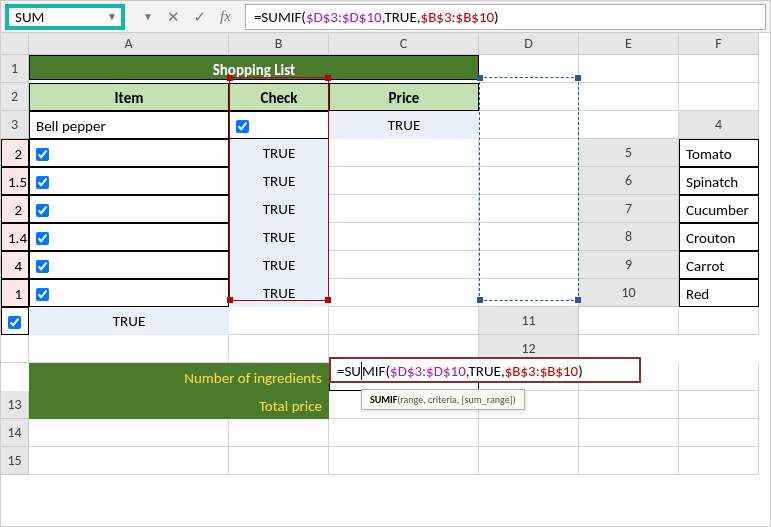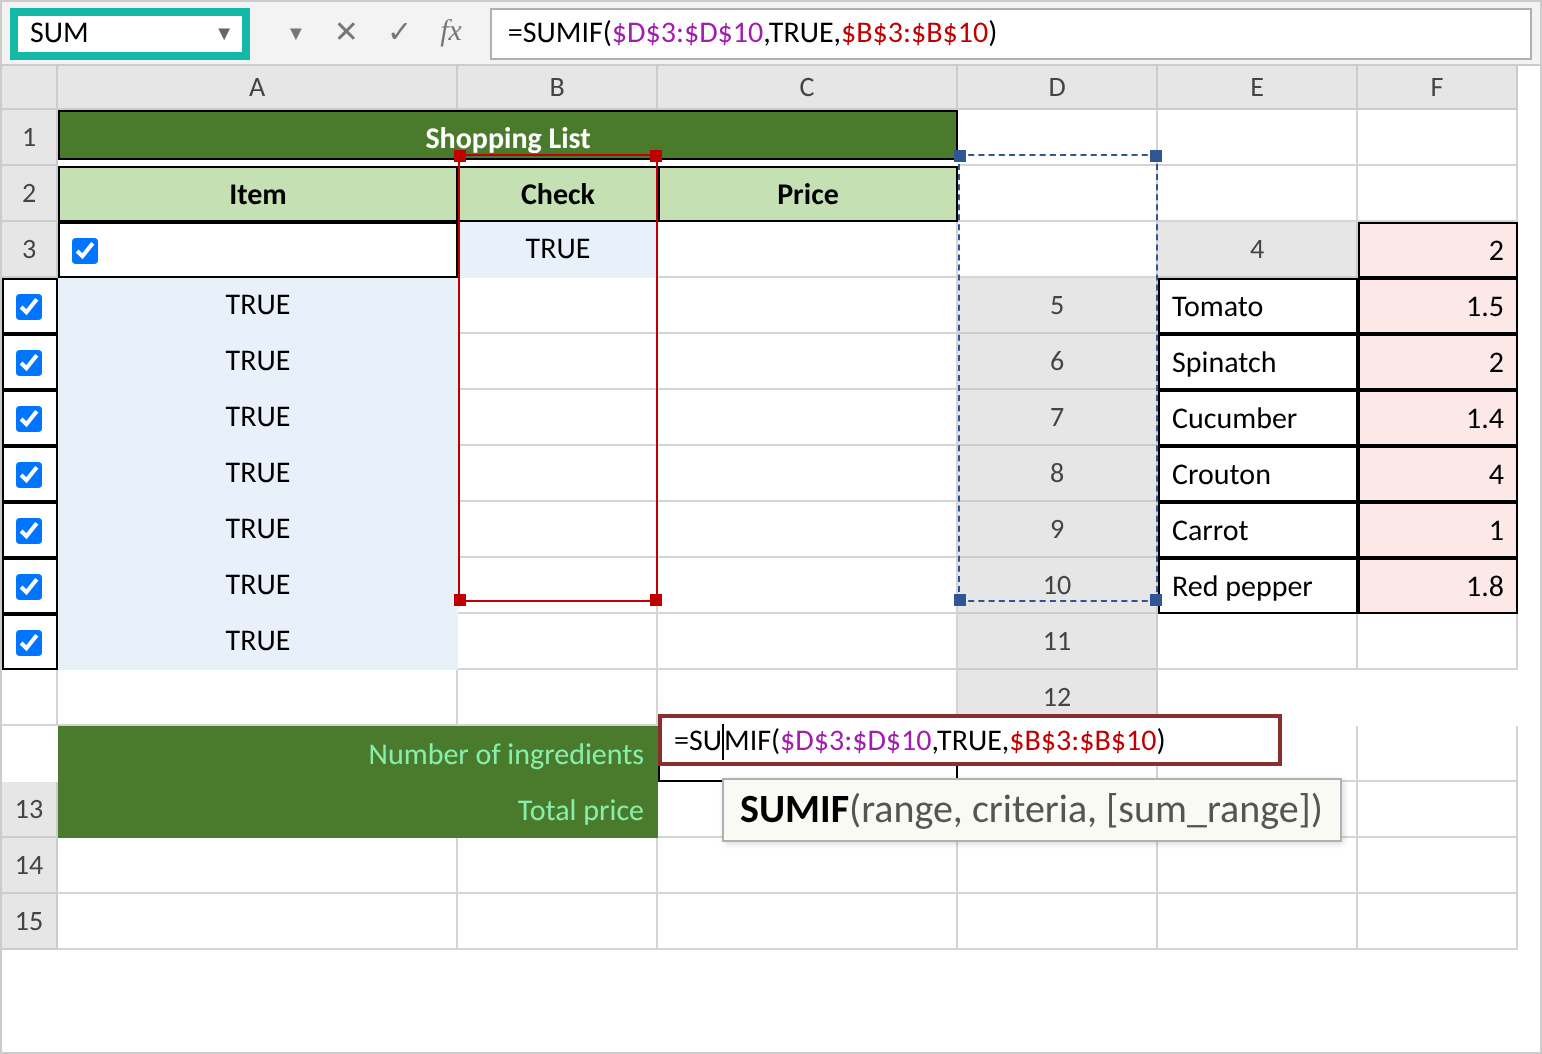--- a/index.html
+++ b/index.html
@@ -23,39 +23,39 @@
 .cell { border-right: 1px solid #d4d4d4; border-bottom: 1px solid #d4d4d4; height: 28px; line-height: 28px; padding: 0 4px; background: #fff; position: relative; }
 .cell.right { text-align: right; }
 
 
 .title-row { grid-column: 2 / 5; background: #4a7a2b; color: #fff; text-align: center; font-weight: bold; border: 1px solid #000; height: 25px; line-height: 28px; }
 .th { background: #c5e0b3; text-align: center; font-weight: bold; border: 1px solid #000; height: 28px; line-height: 28px; }
 .td-item { border: 1px solid #000; padding: 0 6px; height: 28px; line-height: 28px; }
 .td-price { border: 1px solid #000; text-align: right; padding: 0 6px; height: 28px; line-height: 28px; background: #fce8e6; }
 .td-check { border: 1px solid #000; text-align: left; padding: 0 6px; height: 28px; line-height: 28px; }
 .td-true { text-align: center; height: 28px; line-height: 28px; background: #e8f0fa; position: relative; }
-.label-row { background: #4a7a2b; color: #86efac; text-align: right; padding: 0 6px; height: 28px; line-height: 28px; border: 1px solid #4a7a2b; }
+.label-row { background: #4a7a2b; color: #fde047; text-align: right; padding: 0 6px; height: 28px; line-height: 28px; border: 1px solid #4a7a2b; }
 
 
 .price-range { position: absolute; border: 1px solid #c00000; pointer-events: none; }
 .price-range .handle { width: 6px; height: 6px; background: #c00000; position: absolute; }
 .true-range { position: absolute; border: 1px dashed #2f5597; pointer-events: none; }
 .true-range .handle { width: 6px; height: 6px; background: #2f5597; position: absolute; }
 
 
 .formula-cell-wrap { position: absolute; border: 2px solid #8b2e2e; background: #fff; z-index: 5; }
 .formula-cell { padding: 3px 6px; font-size: 15px; white-space: nowrap; }
 .c-blue { color: #a21caf; }
 .c-red { color: #c00000; }
 .c-black { color: #000; }
 .cursor { border-left: 1px solid #000; animation: blink 1s infinite; }
 @keyframes blink { 50% { opacity: 0; } }
 
 
-.tooltip { position: absolute; background: #fafaf5; border: 1px solid #b0b0b0; padding: 3px 8px; font-size: 20px; z-index: 6; color: #555; box-shadow: 1px 1px 3px rgba(0,0,0,0.15); }
+.tooltip { position: absolute; background: #fafaf5; border: 1px solid #b0b0b0; padding: 3px 8px; font-size: 10px; z-index: 6; color: #555; box-shadow: 1px 1px 3px rgba(0,0,0,0.15); }
 .tooltip b { color: #000; }
 
 input[type=checkbox] { transform: translateY(2px); }
 </style>
 </head>
 <body>
 
 <div class="container">
 
   <div class="formula-row">
@@ -88,20 +88,21 @@
       <div class="cell"></div>
       <div class="cell"></div>
       <div class="rh">2</div>
       <div class="th">Item</div>
       <div class="th">Check</div>
       <div class="th">Price</div>
       <div class="cell"></div>
       <div class="cell"></div>
       <div class="cell"></div>
       <div class="rh">3</div>
+      <div class="td-item">Bell pepper</div>
       <div class="td-check"><input type="checkbox" checked="" style=""></div>
       <div class="td-true">TRUE</div>
       <div class="cell"></div>
       <div class="cell"></div>
       <div class="rh">4</div>
       <div class="td-price">2</div>
       <div class="td-check"><input type="checkbox" checked="" style=""></div>
       <div class="td-true">TRUE</div>
       <div class="cell"></div>
       <div class="cell"></div>
@@ -135,21 +136,20 @@
       <div class="cell"></div>
       <div class="rh">9</div>
       <div class="td-item">Carrot</div>
       <div class="td-price">1</div>
       <div class="td-check"><input type="checkbox" checked="" style=""></div>
       <div class="td-true">TRUE</div>
       <div class="cell"></div>
       <div class="cell"></div>
       <div class="rh">10</div>
       <div class="td-item">Red pepper</div>
-      <div class="td-price">1.8</div>
       <div class="td-check"><input type="checkbox" checked="" style=""></div>
       <div class="td-true">TRUE</div>
       <div class="cell"></div>
       <div class="cell"></div>
       <div class="rh">11</div>
       <div class="cell"></div>
       <div class="cell"></div>
       <div class="cell"></div>
       <div class="cell"></div>
       <div class="cell"></div>

